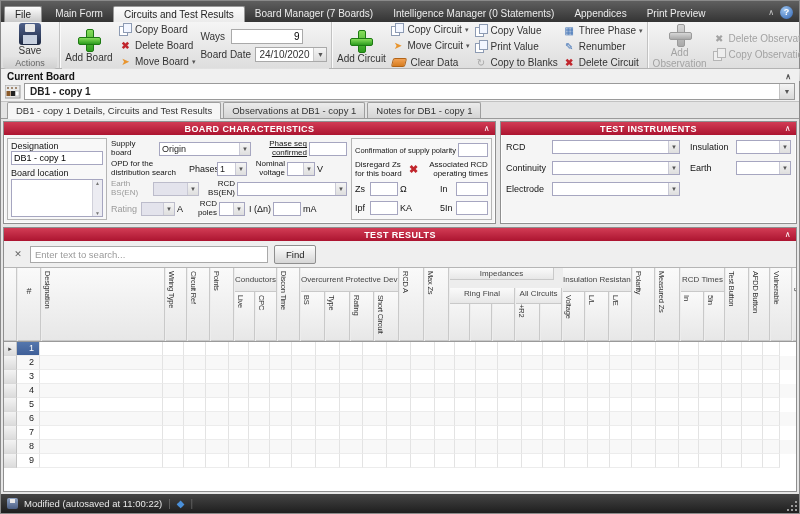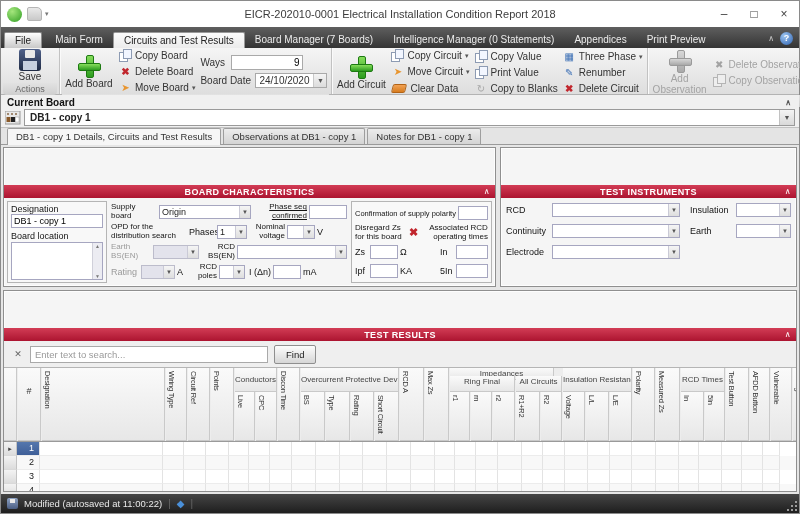--- a/index.html
+++ b/index.html
@@ -71,21 +71,21 @@
 
   
   .subtabs{flex:0 0 15px;background:#e4e4e4;display:flex;align-items:flex-end;padding:0 0 0 6px;gap:2px;}
   .stab{font-size:9.5px;color:#333;padding:1px 8px;background:linear-gradient(#ececec,#d4d4d4);border:1px solid #9e9e9e;border-bottom:none;border-radius:2px 2px 0 0;height:13px;line-height:13px;white-space:nowrap;}
   .stab.active{background:#f6f6f6;height:14px;margin-bottom:-1px;z-index:2;position:relative;}
 
   
   .content{flex:1;border-top:1px solid #9a9a9a;background:#e6e6e6;padding:2px;display:flex;flex-direction:column;gap:3px;overflow:hidden;}
   .panels-row{flex:0 0 100px;display:flex;gap:4px;}
   .panel{border:1px solid #8f8f8f;background:#f5f5f5;box-shadow:inset 0 0 0 1px #fdfdfd;display:flex;flex-direction:column;box-sizing:border-box;}
-  .redhdr{height:13px;flex:0 0 13px;background:linear-gradient(#d23c55,#ac1430);color:#fff;font-weight:bold;font-size:9px;display:flex;align-items:center;justify-content:center;position:relative;letter-spacing:.4px;margin-top:37px;}
+  .redhdr{height:13px;flex:0 0 13px;background:linear-gradient(#d23c55,#ac1430);color:#fff;font-weight:bold;font-size:9px;display:flex;align-items:center;justify-content:center;position:relative;letter-spacing:.4px;}
   .redhdr .chev{position:absolute;right:5px;font-size:8px;font-weight:normal;}
   .bc{flex:0 0 452px;}
   .ti{flex:1;}
 
   .bc-body{flex:1;display:flex;gap:4px;padding:3px;}
   .subbox{border:1px solid #b5b5b5;background:#f8f8f8;box-sizing:border-box;}
   .desig-box{flex:0 0 100px;padding:2px 3px;display:flex;flex-direction:column;}
   .flabel{font-size:9px;color:#141414;white-space:nowrap;}
   .flabel.sm{font-size:8px;line-height:1.1;white-space:normal;}
   .flabel.r{text-align:right;}
@@ -110,21 +110,21 @@
   .xbtn{width:12px;text-align:center;color:#666;font-size:9px;}
   .searchinput{width:238px;height:17px;border:1px solid #a9a9a9;font-size:9.5px;padding:0 4px;font-family:"Liberation Sans",sans-serif;box-sizing:border-box;}
   .searchinput::placeholder{color:#9a9a9a;}
   .findbtn{height:17px;padding:0 11px;border:1px solid #8f8f8f;background:linear-gradient(#fdfdfd,#d6d6d6);font-size:9.5px;border-radius:2px;color:#222;display:flex;align-items:center;}
   .tblwrap{flex:1;background:#fff;border-top:1px solid #b5b5b5;overflow:hidden;}
   .tbl-head{position:relative;height:74px;background:#ededed;border-bottom:1px solid #9a9a9a;box-sizing:border-box;}
   .tcorner,.thcell,.tgroup{position:absolute;box-sizing:border-box;background:linear-gradient(#fafafa,#e7e7e7);border-right:1px solid #c9c9c9;border-bottom:1px solid #c9c9c9;overflow:hidden;}
   .tgroup{font-size:8px;color:#444;text-align:center;white-space:nowrap;}
   .gspan{top:0;height:24px;line-height:23px;}
   .gtop{top:0;height:12px;line-height:11px;}
-  .gbot{top:8px;height:16px;line-height:11px;}
+  .gbot{top:20px;height:16px;line-height:11px;}
   .vlab{writing-mode:vertical-rl;font-size:7.5px;color:#333;padding-top:3px;padding-left:1px;white-space:nowrap;letter-spacing:-0.2px;}
   .hlab{font-size:9px;color:#333;text-align:center;padding-top:18px;}
   .trow{display:flex;height:14px;box-sizing:border-box;background:#fff;}
   .trow.alt{background:#f8f8f8;}
   .rowsel{flex:0 0 13px;background:linear-gradient(#f3f3f3,#dcdcdc);border-right:1px solid #c3c3c3;border-bottom:1px solid #d9d9d9;font-size:7px;color:#444;text-align:center;line-height:13px;box-sizing:border-box;}
   .tcell{box-sizing:border-box;border-right:1px solid #e3e3e3;border-bottom:1px solid #ececec;flex:0 0 auto;}
   .numcell{font-size:9px;color:#222;text-align:right;padding-right:5px;line-height:13px;}
   .selnum{background:linear-gradient(#5577ad,#3f5f98);color:#fff;}
 
   
@@ -134,31 +134,20 @@
   .st-sep{color:#666;font-size:10px;}
   .st-diamond{color:#4a90d9;font-size:10px;}
   .grip{position:absolute;right:2px;bottom:2px;width:9px;height:9px;}
   .grip::before{content:"";position:absolute;right:0;bottom:0;width:2px;height:2px;background:#9a9a9a;box-shadow:-4px 0 #9a9a9a,-8px 0 #9a9a9a,0 -4px #9a9a9a,-4px -4px #9a9a9a,0 -8px #9a9a9a;}
 </style>
 </head>
 <body>
 
 <div class="win">
 
-  <div class="titlebar">
-    <div class="apporb"></div>
-    <div class="qat-doc"></div>
-    <span class="qat-caret">▾</span>
-    <div class="title-text">EICR-202010-0001 Electrical Installation Condition Report 2018</div>
-    <div class="wbtns">
-      <div class="wbtn">–</div>
-      <div class="wbtn">□</div>
-      <div class="wbtn">×</div>
-    </div>
-  </div>
 
   <div class="tabstrip">
     <div class="rtab file">File</div>
     <div class="rtab">Main Form</div>
     <div class="rtab active">Circuits and Test Results</div>
     <div class="rtab">Board Manager (7 Boards)</div>
     <div class="rtab">Intelligence Manager (0 Statements)</div>
     <div class="rtab">Appendices</div>
     <div class="rtab">Print Preview</div>
     <div class="tabstrip-right">

